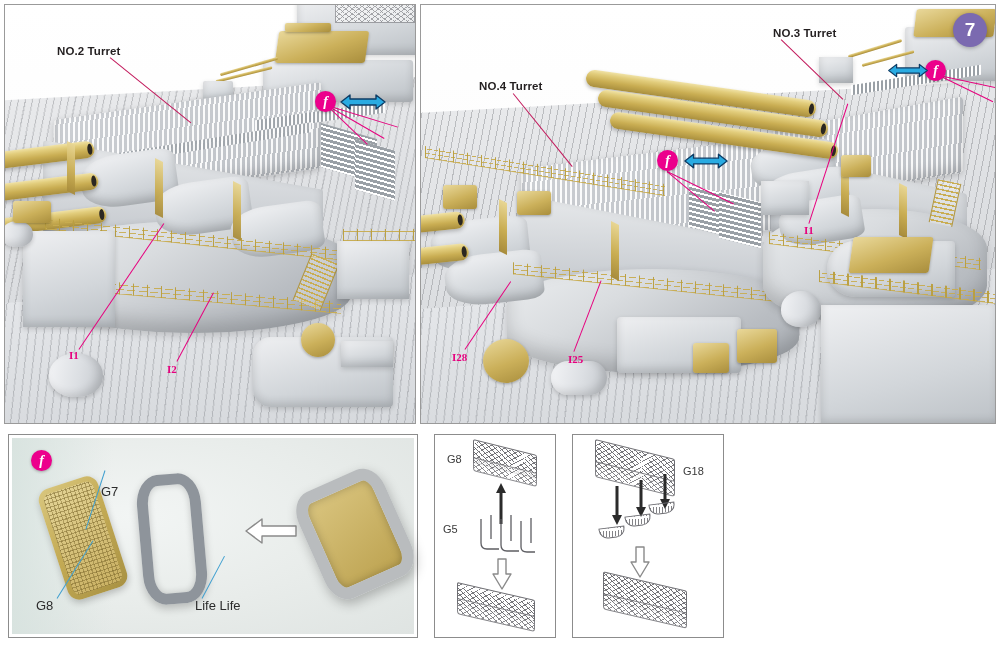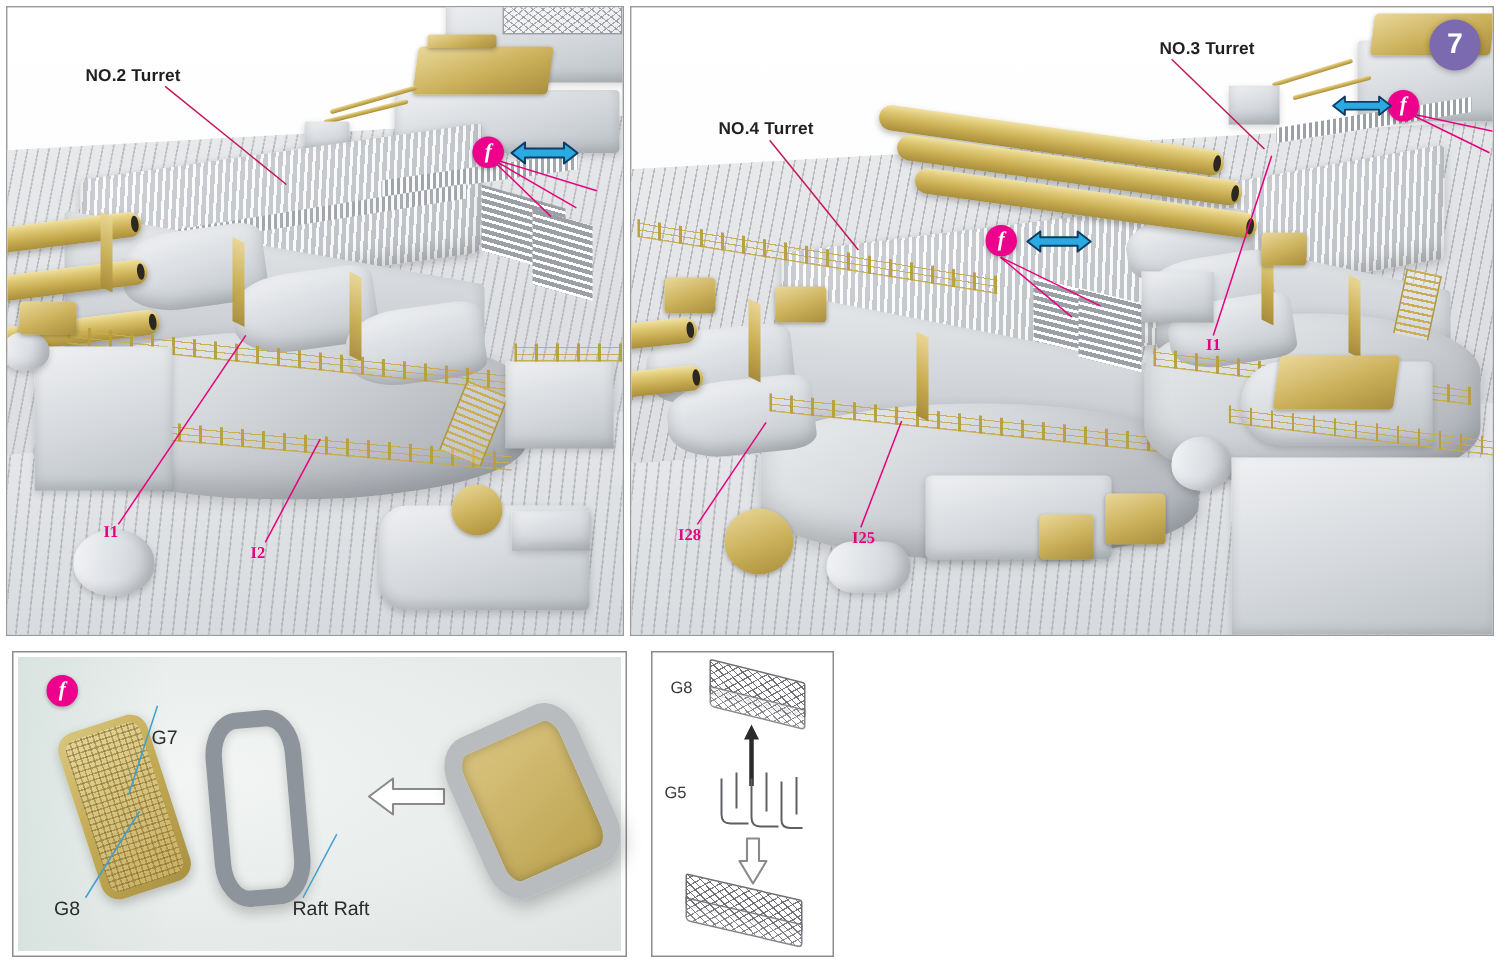--- a/index.html
+++ b/index.html
@@ -414,21 +414,21 @@
       <div class="raft-done" style="left:296px;top:38px;width:94px;height:116px;transform:rotate(-24deg);"></div>
 
       <div class="fbadge" style="left:19px;top:12px;">f</div>
 
       <span class="photo-label" style="left:89px;top:15px;margin-top:31px;">G7</span>
       <div class="callout-line" style="left:93px;top:32px;width:62px;transform:rotate(108deg);"></div>
 
       <span class="photo-label" style="left:24px;top:160px;">G8</span>
       <div class="callout-line" style="left:45px;top:160px;width:68px;transform:rotate(-58deg);"></div>
 
-      <span class="photo-label" style="left:183px;top:160px;">Raft Raft</span>
+      <span class="photo-label" style="left:183px;top:160px;">Life Life</span>
       <div class="callout-line" style="left:190px;top:160px;width:48px;transform:rotate(-62deg);"></div>
     </div>
   </div>
 
   <div class="bottom-panel" id="diag-panel-1">
     <div class="mesh-box" style="left:38px;top:12px;width:64px;height:24px;transform:skewY(14deg);border-radius:2px;"></div>
     <div class="mesh-box" style="left:38px;top:30px;width:64px;height:14px;transform:skewY(14deg);border-radius:0 0 3px 3px;opacity:.8;"></div>
     <span class="diag-label" style="left:12px;top:18px;">G8</span>
 
     <svg style="position:absolute;left:60px;top:46px;" width="12" height="44" viewBox="0 0 12 44">
@@ -446,14 +446,40 @@
     <span class="diag-label" style="left:8px;top:88px;">G5</span>
 
     <svg class="hollow-arrow" style="left:56px;top:122px;" width="22" height="34" viewBox="0 0 22 34">
       <path d="M11 32 L2 17 L7 17 L7 2 L15 2 L15 17 L20 17 Z" fill="#ffffff" stroke="#8a8a8a" stroke-width="1.4" stroke-linejoin="round"></path>
     </svg>
 
     <div class="mesh-box" style="left:22px;top:156px;width:78px;height:22px;transform:skewY(13deg);border-radius:2px;"></div>
     <div class="mesh-box" style="left:22px;top:172px;width:78px;height:16px;transform:skewY(13deg);border-radius:0 0 3px 3px;opacity:.85;"></div>
   </div>
 
+  <div class="bottom-panel" id="diag-panel-2">
+    <div class="mesh-box" style="left:22px;top:14px;width:80px;height:28px;transform:skewY(14deg);border-radius:2px;"></div>
+    <div class="mesh-box" style="left:22px;top:36px;width:80px;height:16px;transform:skewY(14deg);border-radius:0 0 3px 3px;opacity:.85;"></div>
+    <span class="diag-label" style="left:110px;top:30px;">G18</span>
+
+    <svg style="position:absolute;left:38px;top:50px;" width="12" height="42" viewBox="0 0 12 42">
+      <path d="M6 40 L1 30 L4.5 30 L4.5 1 L7.5 1 L7.5 30 L11 30 Z" fill="#2b2b2b"></path>
+    </svg>
+    <svg style="position:absolute;left:62px;top:44px;" width="12" height="40" viewBox="0 0 12 40">
+      <path d="M6 38 L1 28 L4.5 28 L4.5 1 L7.5 1 L7.5 28 L11 28 Z" fill="#2b2b2b"></path>
+    </svg>
+    <svg style="position:absolute;left:86px;top:38px;" width="12" height="38" viewBox="0 0 12 38">
+      <path d="M6 36 L1 26 L4.5 26 L4.5 1 L7.5 1 L7.5 26 L11 26 Z" fill="#2b2b2b"></path>
+    </svg>
+
+    <div class="bracket" style="left:26px;top:92px;width:26px;height:11px;transform:rotate(-7deg);"></div>
+    <div class="bracket" style="left:52px;top:80px;width:26px;height:11px;transform:rotate(-7deg);"></div>
+    <div class="bracket" style="left:76px;top:68px;width:26px;height:11px;transform:rotate(-7deg);"></div>
+
+    <svg class="hollow-arrow" style="left:56px;top:110px;" width="22" height="34" viewBox="0 0 22 34">
+      <path d="M11 32 L2 17 L7 17 L7 2 L15 2 L15 17 L20 17 Z" fill="#ffffff" stroke="#8a8a8a" stroke-width="1.4" stroke-linejoin="round"></path>
+    </svg>
+
+    <div class="mesh-box" style="left:30px;top:146px;width:84px;height:28px;transform:skewY(13deg);border-radius:2px;"></div>
+    <div class="mesh-box" style="left:30px;top:168px;width:84px;height:16px;transform:skewY(13deg);border-radius:0 0 3px 3px;opacity:.85;"></div>
+  </div>
 
 </div>
 
 </body></html>

